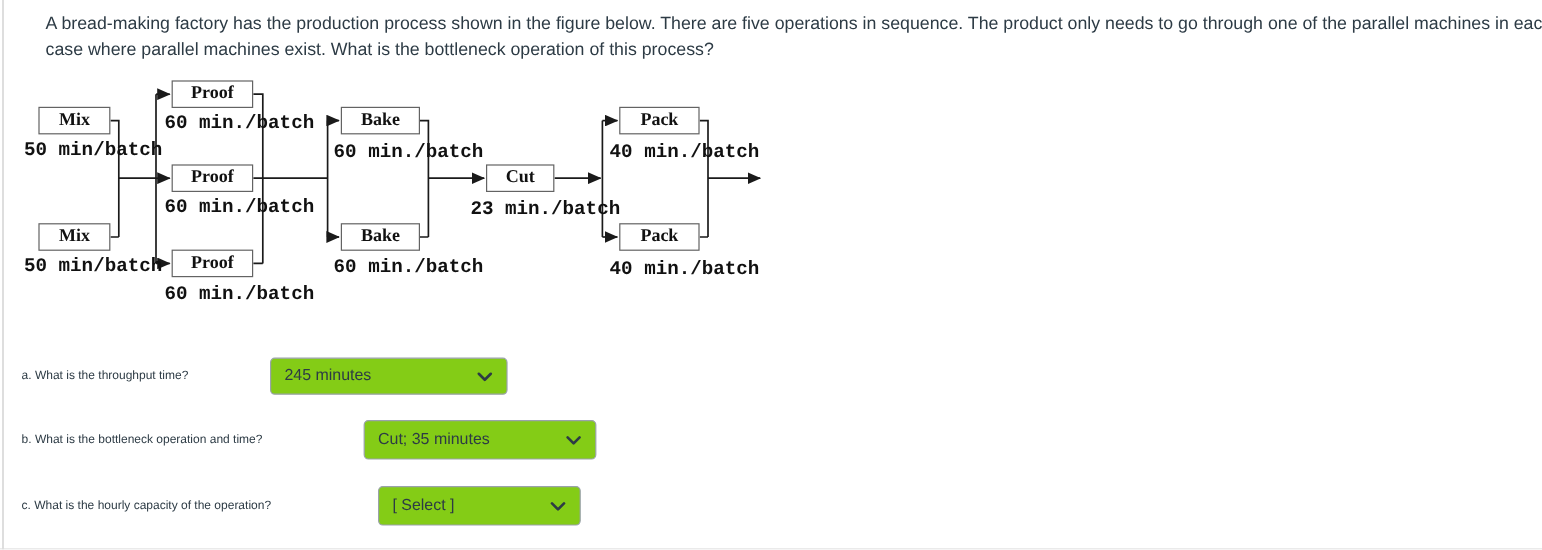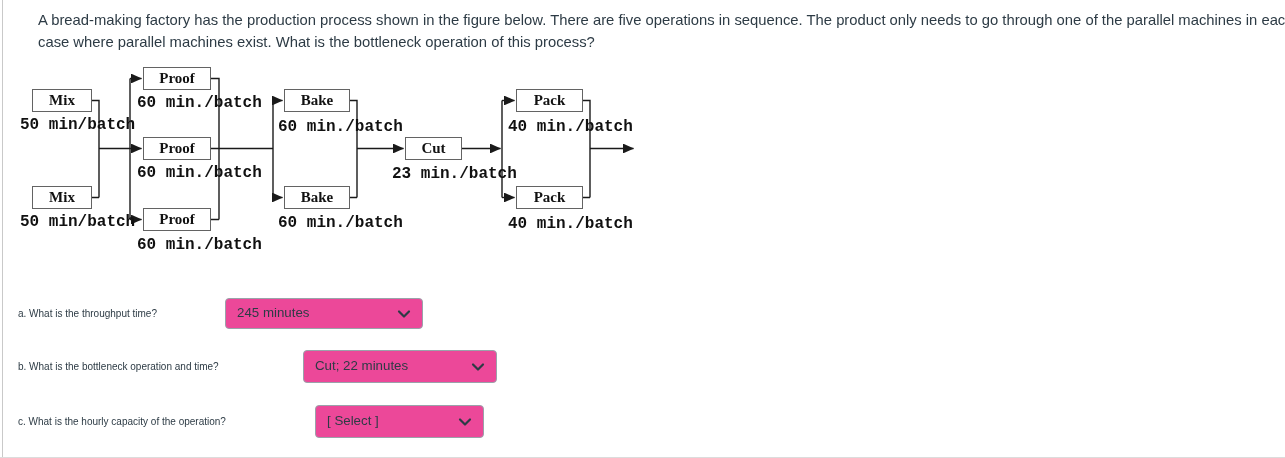--- a/index.html
+++ b/index.html
@@ -39,21 +39,21 @@
     position: absolute;
     font-family: Liberation Mono, monospace;
     font-weight: bold; font-size: 16px; color: #111111;
     white-space: nowrap;
   }
   
   .q-row { position: absolute; left: 18px; display: flex; align-items: center; }
   .q-label { font-size: 10px; color: #2d3b45; white-space: nowrap; }
   .select-box {
     position: absolute;
-    background: #ec4899;
+    background: #84cc16;
     border: 1.5px solid #9aa2aa;
     border-radius: 4px;
     display: flex; align-items: center;
     padding: 0 30px 3px 11px;
     font-size: 13.3px; color: #2d3b45;
     cursor: pointer;
   }
   .select-box .chev {
     position: absolute; right: 11px; top: 50%;
     margin-top: -5px;
@@ -155,21 +155,21 @@
   <span>245 minutes</span>
   <svg class="chev" viewBox="0 0 14 10">
     <polyline points="2,2.5 7,7.5 12,2.5" fill="none" stroke="#2d3b45" stroke-width="2.2" stroke-linecap="round" stroke-linejoin="round"></polyline>
   </svg>
 </div>
 
 <div class="q-row" style="top:350px; height:33px;">
   <span class="q-label">b. What is the bottleneck operation and time?</span>
 </div>
 <div class="select-box" style="left:303px; top:350px; width:194px; height:33px;">
-  <span>Cut; 22 minutes</span>
+  <span>Cut; 35 minutes</span>
   <svg class="chev" viewBox="0 0 14 10">
     <polyline points="2,2.5 7,7.5 12,2.5" fill="none" stroke="#2d3b45" stroke-width="2.2" stroke-linecap="round" stroke-linejoin="round"></polyline>
   </svg>
 </div>
 
 <div class="q-row" style="top:405px; height:33px;">
   <span class="q-label">c. What is the hourly capacity of the operation?</span>
 </div>
 <div class="select-box" style="left:315px; top:405px; width:169px; height:33px;">
   <span>[ Select ]</span>

